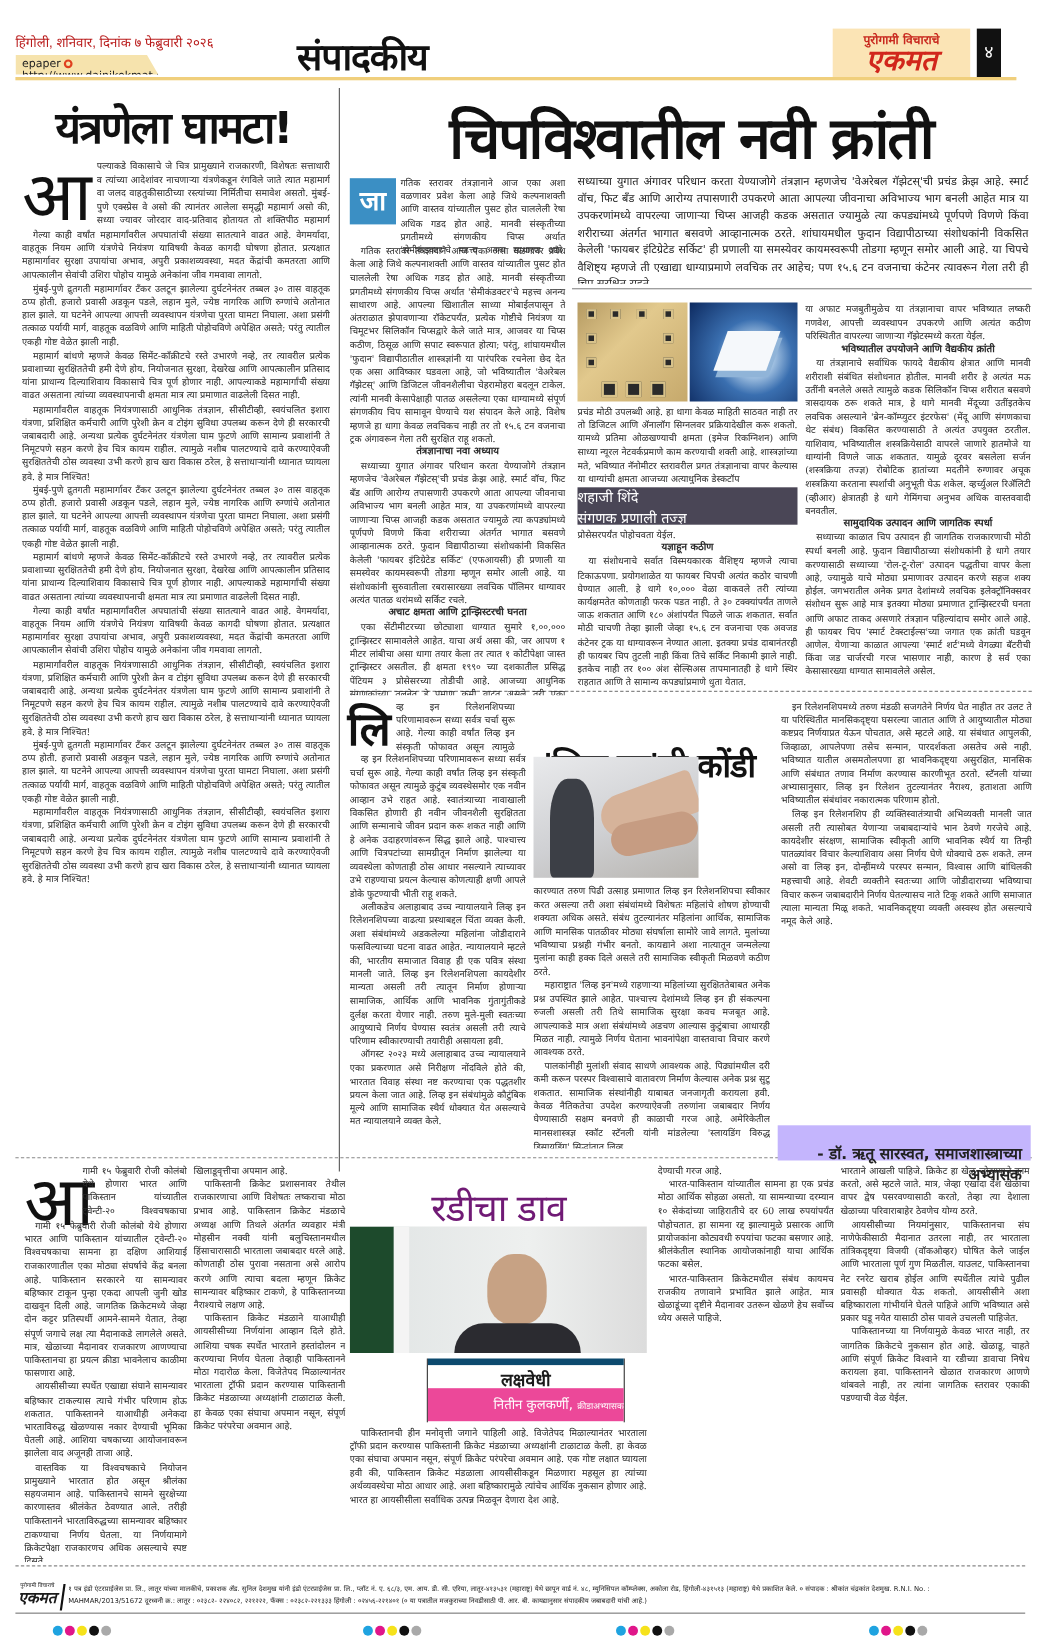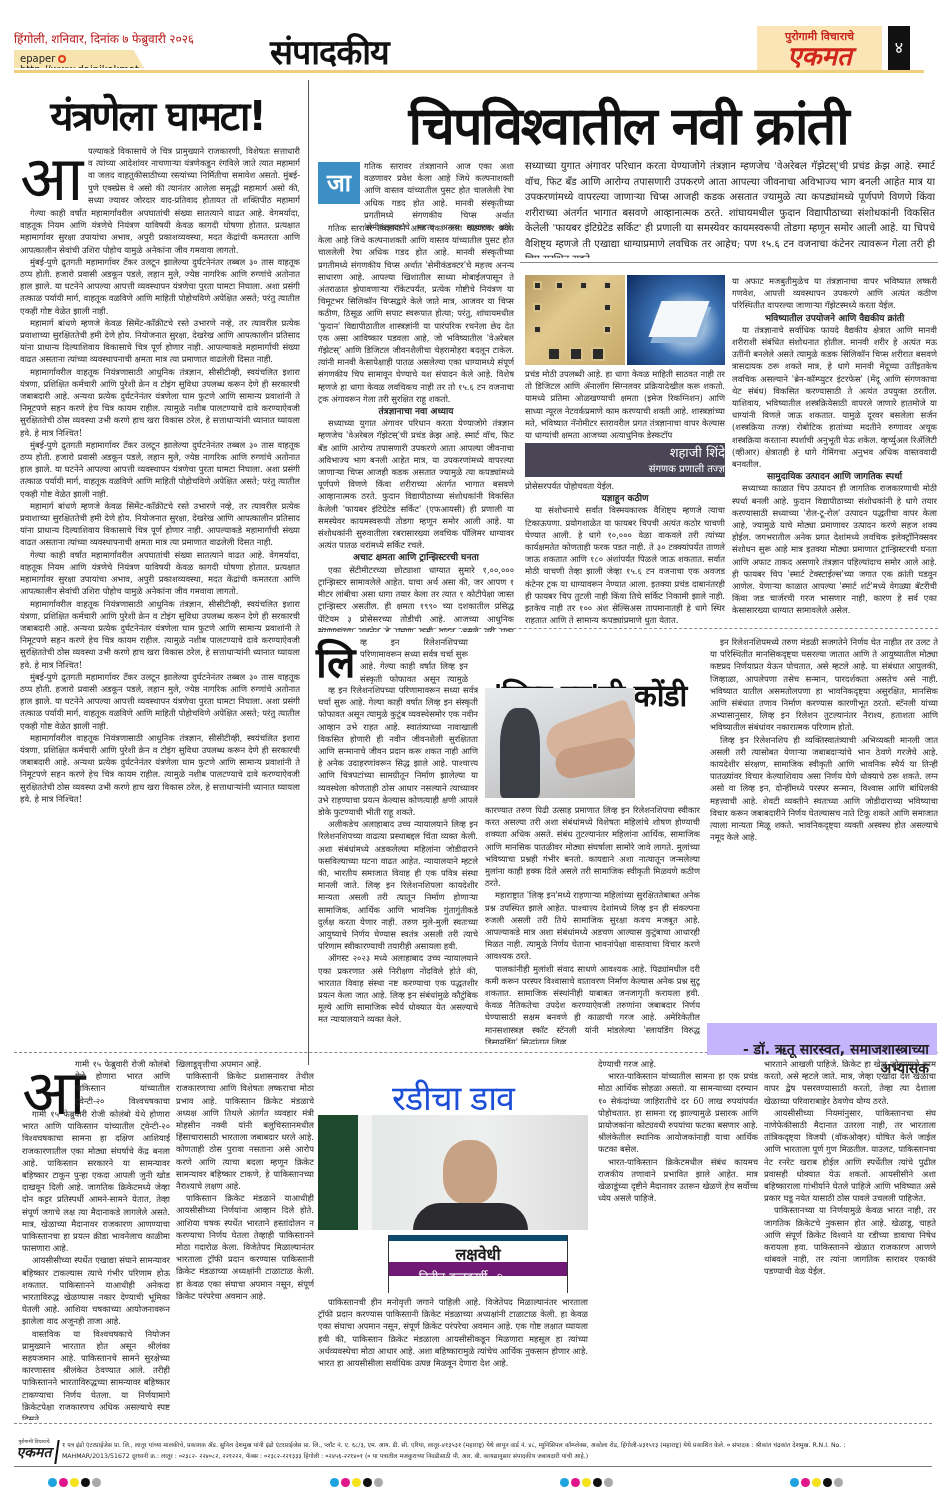--- a/index.html
+++ b/index.html
@@ -30,41 +30,41 @@
 
 .ja-box{position:absolute;left:318px;top:162px;width:42px;height:42px;background:#3b8fc4;color:#fff;font-family:"DejaVu Sans",sans-serif;font-size:24px;font-weight:bold;text-align:center;line-height:42px}
 .lead{position:absolute;left:525px;top:158px;width:410px;font-size:10px;line-height:15.5px;text-align:justify;color:#222}
 
 .img{position:absolute;overflow:hidden}
 .chip1{left:525px;top:275px;width:100px;height:90px;background:linear-gradient(135deg,#b59a62,#e2c98d 40%,#c6a96c);}
 .chip1 .pad{position:absolute;width:9px;height:9px;background:#2a2a2a;border:2px solid #d8c28a}
 .chip2{left:627px;top:275px;width:98px;height:90px;background:radial-gradient(circle at 60% 55%,#e8f2fb 0,#bcd6ee 18%,#3a6fb0 45%,#0d2a60 100%)}
 .chip2 .die{position:absolute;left:28px;top:26px;width:48px;height:36px;background:#f5f8fb;transform:skew(-20deg);box-shadow:4px 6px 0 #90b4d8}
 
-.byline{position:absolute;left:525px;top:443px;width:200px;height:34px;background:#4a4656;color:#fff;text-align:right;font-family:"DejaVu Sans",sans-serif}
+.byline{position:absolute;left:525px;top:443px;width:200px;height:34px;background:#4a4656;color:#fff;text-align:left;font-family:"DejaVu Sans",sans-serif}
 .byline .n{font-size:13px;line-height:17px;margin-top:1px}
-.byline .r{font-size:10px}
+.byline .r{font-size:13px}
 
 .livein-head{position:absolute;left:470px;top:674px;width:240px;text-align:center;font-family:"DejaVu Sans",sans-serif;font-weight:bold;font-size:30px;letter-spacing:-1px;color:#111}
 .li-cap{position:absolute;left:316px;top:642px;font-family:"DejaVu Sans",sans-serif;font-size:42px;font-weight:bold;color:#111;line-height:42px}
 .justice{left:485px;top:688px;width:150px;height:110px;background:linear-gradient(160deg,#e9eaec 0,#cfd0d3 55%,#b8b5b0 100%)}
 .justice .statue{position:absolute;left:15px;top:20px;width:40px;height:90px;background:#3c3f46;border-radius:40% 40% 8% 8%}
 .justice .hand1{position:absolute;left:60px;top:25px;width:90px;height:40px;background:#d6b39a;border-radius:40px 10px 10px 40px;transform:rotate(-20deg)}
 .justice .hand2{position:absolute;left:70px;top:55px;width:80px;height:30px;background:#c69c82;border-radius:30px;transform:rotate(-12deg)}
 .quote{position:absolute;left:707px;top:1023px;width:230px;height:18px;background:#c4b5fd;font-family:"DejaVu Sans",sans-serif;font-size:14px;font-weight:bold;text-align:right;padding:16px 8px;color:#222}
 
-.radicha{position:absolute;left:318px;top:1074px;width:270px;text-align:center;font-family:"DejaVu Sans",sans-serif;font-size:34px;letter-spacing:-1px;color:#1d4ed8}
+.radicha{position:absolute;left:318px;top:1074px;width:270px;text-align:center;font-family:"DejaVu Sans",sans-serif;font-size:34px;letter-spacing:-1px;color:#701a75}
 .photo{left:318px;top:1115px;width:270px;height:115px;background:linear-gradient(90deg,#dfe3e3 0,#eef0ef 60%,#dcdcdc 100%)}
 .photo .flag{position:absolute;left:0;top:0;width:40px;height:115px;background:#1d4a2c}
 .photo .flag2{position:absolute;left:40px;top:0;width:14px;height:115px;background:#f4f4f4}
 .photo .face{position:absolute;left:125px;top:25px;width:54px;height:64px;background:#c7a284;border-radius:45% 45% 40% 40%}
 .photo .suit{position:absolute;left:95px;top:88px;width:115px;height:27px;background:#2b2b30;border-radius:30px 30px 0 0}
 .lakshya{position:absolute;left:388px;top:1235px;width:180px;height:58px;border-left:1px solid #333;border-right:1px solid #333}
 .lakshya .t{height:27px;text-align:center;font-family:"DejaVu Sans",sans-serif;font-size:16px;font-weight:bold;line-height:27px;border-top:6px solid #0c4a6e}
-.lakshya .b{height:14px;background:#701a75;color:#fff;text-align:center;font-family:"DejaVu Sans",sans-serif;font-size:12px;line-height:30px}
+.lakshya .b{height:30px;background:#ec4899;color:#fff;text-align:right;font-family:"DejaVu Sans",sans-serif;font-size:12px;line-height:30px}
 .lakshya .b small{font-size:8px}
 
 .footer{position:absolute;left:14px;top:1438px;width:918px;height:28px}
 .f-brand{position:absolute;left:0;top:0;width:40px;text-align:center;color:#1a1a1a}
 .f-brand .tg{font-family:"DejaVu Sans",sans-serif;font-size:5px}
 .f-brand .nm{font-family:"DejaVu Serif",serif;font-size:14px;font-weight:bold;font-style:italic;line-height:16px}
 .f-bar{position:absolute;left:42px;top:2px;width:2px;height:24px;background:#111;transform:skew(-8deg)}
 .f-text{position:absolute;left:48px;top:1px;width:870px;font-family:"DejaVu Sans",sans-serif;font-size:6.2px;line-height:11px;color:#222;white-space:nowrap;overflow:hidden}
 .reg{position:absolute;top:1472px;height:10px}
 .reg span{display:inline-block;width:9px;height:9px;border-radius:50%;margin-right:2px}

